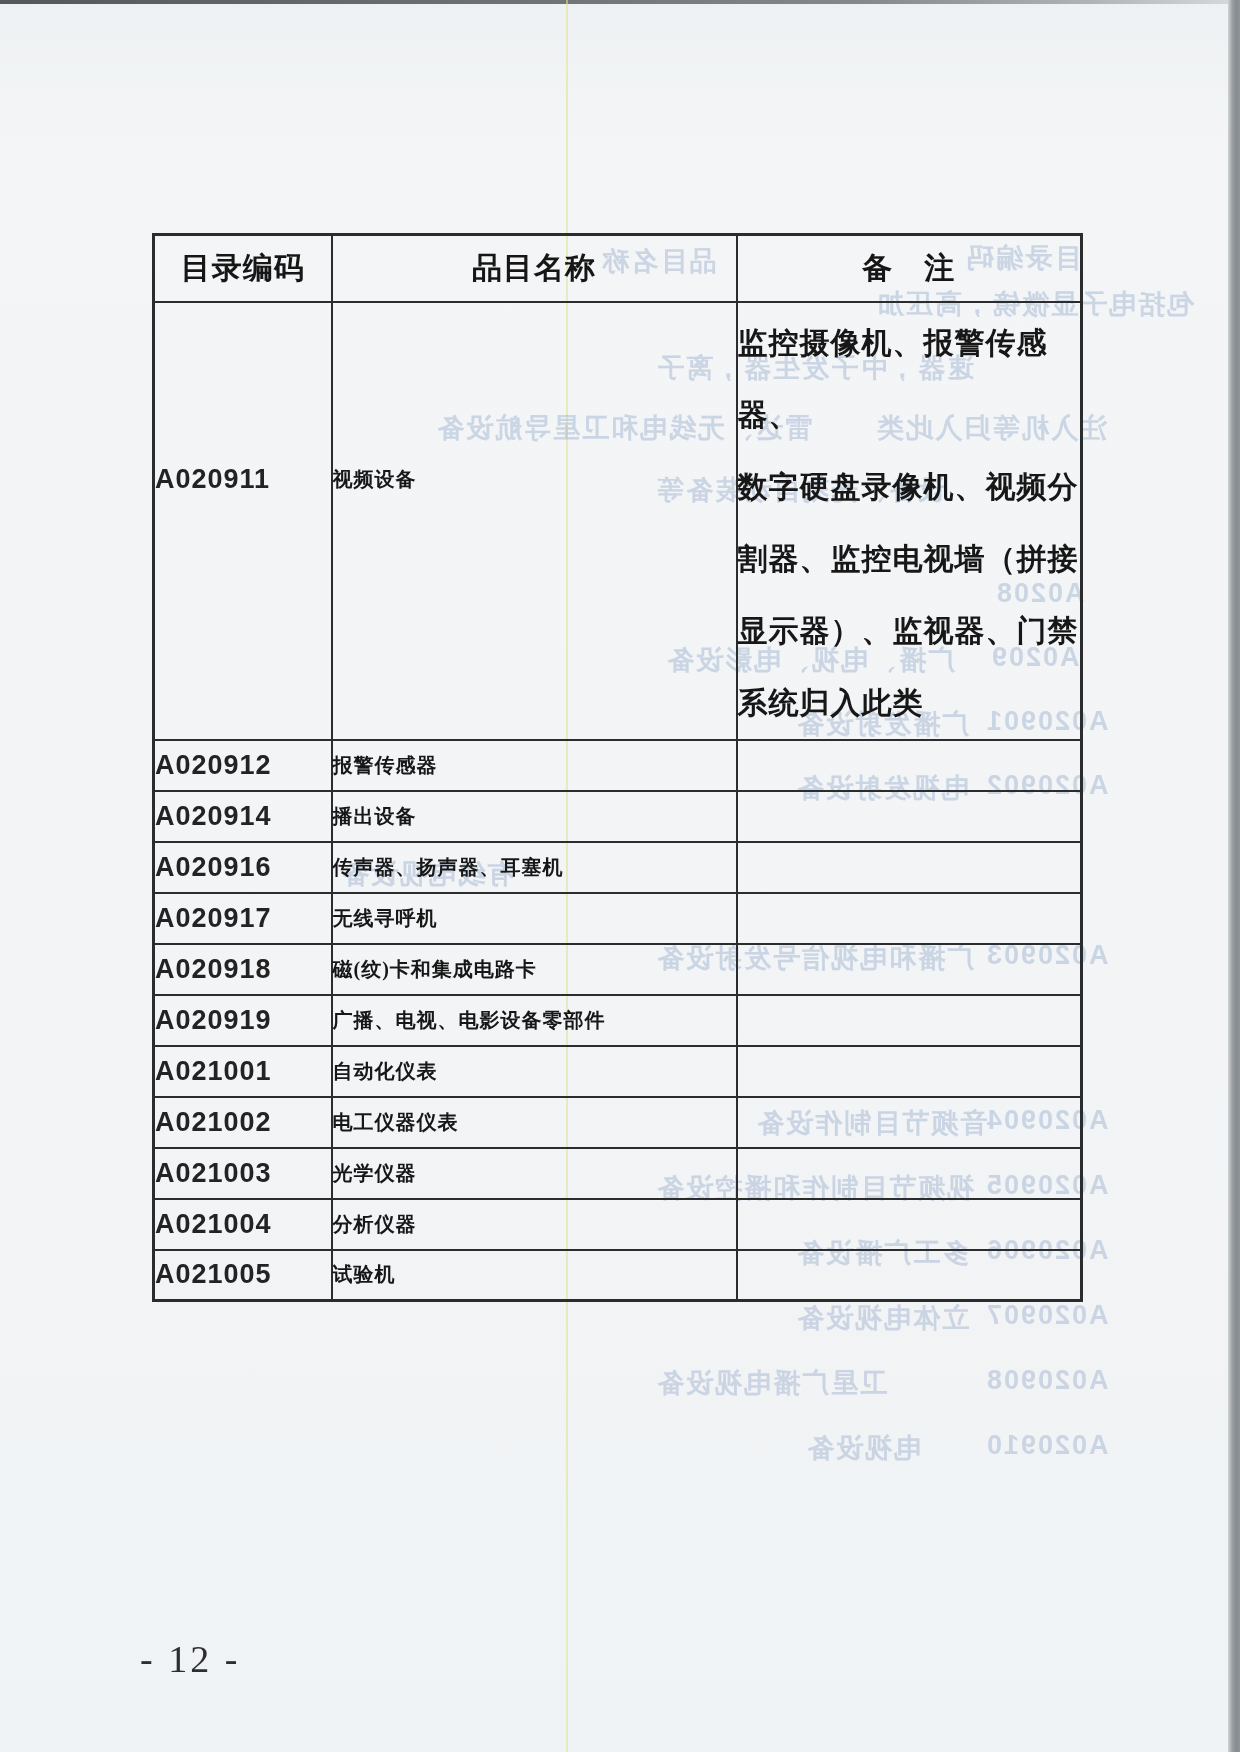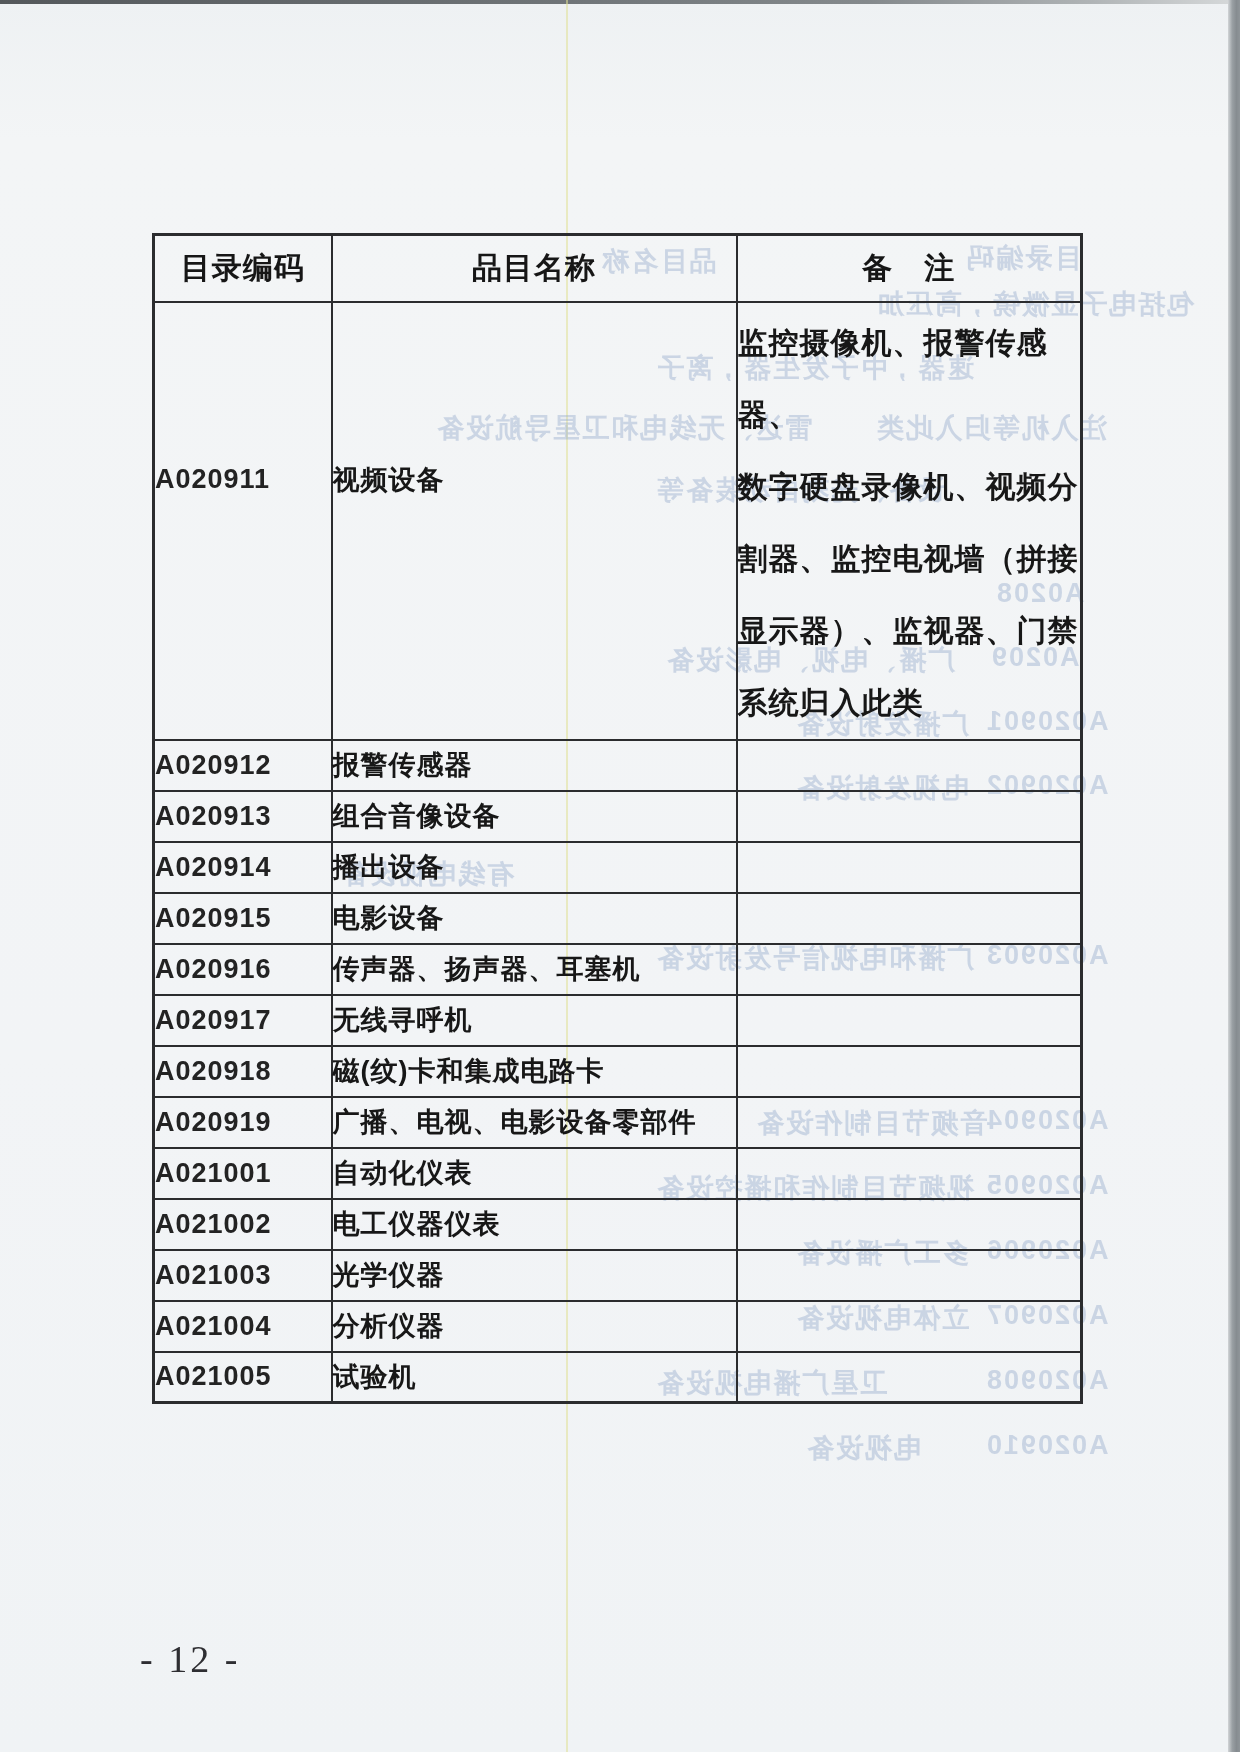--- a/index.html
+++ b/index.html
@@ -64,24 +64,25 @@
     vertical-align: middle;
     color: #161616;
   }
   td.c-code {
     font-size: 27px;
     padding-left: 18px;
     color: #232323;
     vertical-align: middle;
   }
   td.c-name {
-    font-size: 27px;
+    font-size: 20px;
     padding-left: 20px;
     color: #171717;
     vertical-align: middle;
+    font-family: Liberation Serif, serif;
   }
   td.c-remark {
     font-size: 30px;
     padding-left: 20px;
     padding-right: 8px;
     color: #171717;
     vertical-align: middle;
   }
   tr.row { height: 51px; }
   tr.row-tall { height: 328px; }
@@ -161,35 +162,25 @@
 割器、监控电视墙（拼接
 显示器）、监视器、门禁
 系统归入此类</td>
       </tr>
       <tr class="row">
         <td class="c-code">A020912</td>
         <td class="c-name">报警传感器</td>
         <td class="c-remark"></td>
       </tr>
       <tr class="row">
-        <td class="c-code">A020913</td>
-        <td class="c-name">组合音像设备</td>
-        <td class="c-remark"></td>
-      </tr>
-      <tr class="row">
         <td class="c-code">A020914</td>
         <td class="c-name">播出设备</td>
         <td class="c-remark"></td>
       </tr>
       <tr class="row">
-        <td class="c-code">A020915</td>
-        <td class="c-name">电影设备</td>
-        <td class="c-remark"></td>
-      </tr>
-      <tr class="row">
         <td class="c-code">A020916</td>
         <td class="c-name">传声器、扬声器、耳塞机</td>
         <td class="c-remark"></td>
       </tr>
       <tr class="row">
         <td class="c-code">A020917</td>
         <td class="c-name">无线寻呼机</td>
         <td class="c-remark"></td>
       </tr>
       <tr class="row">

